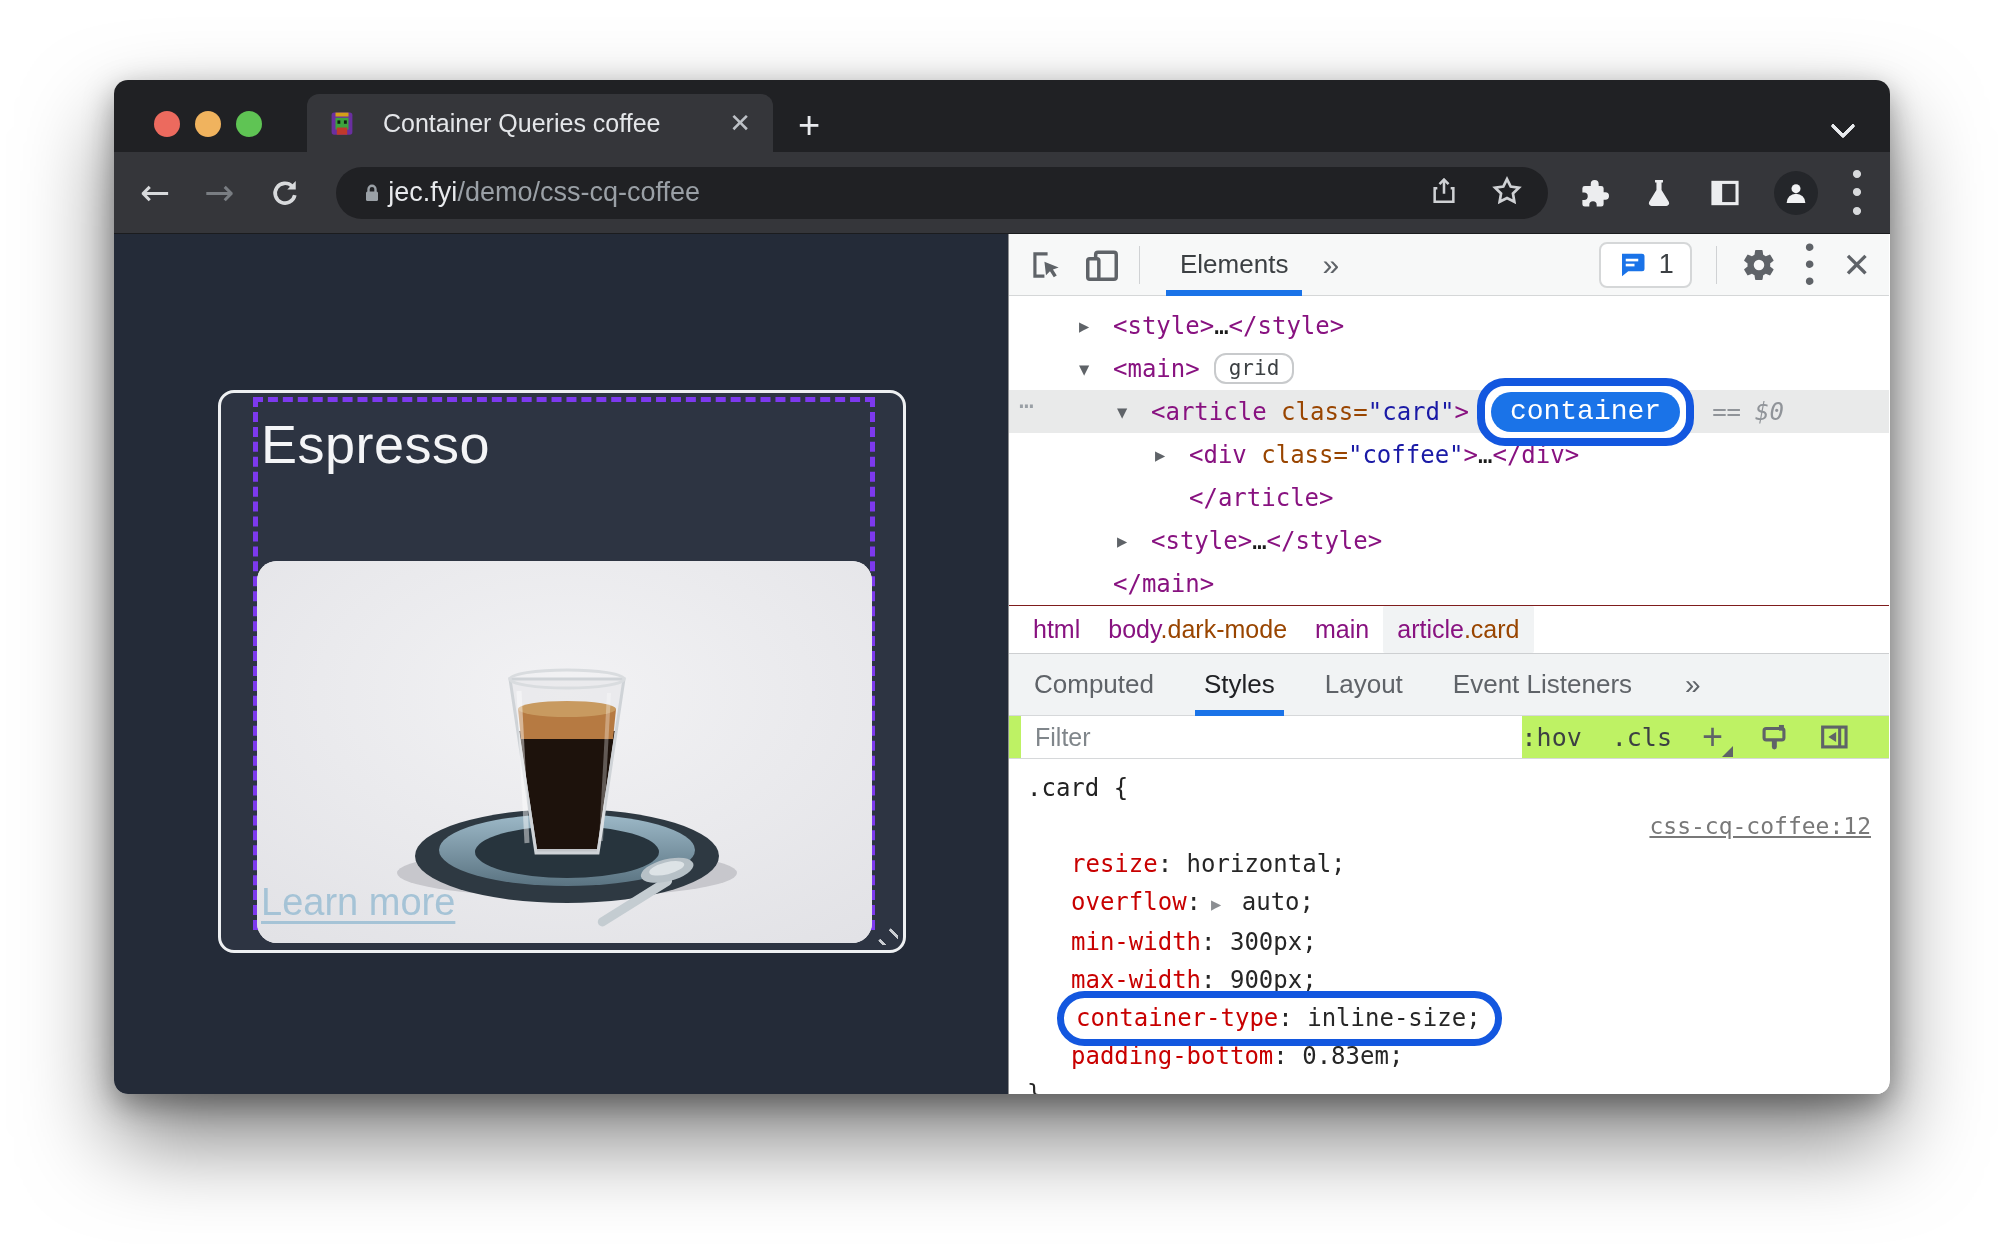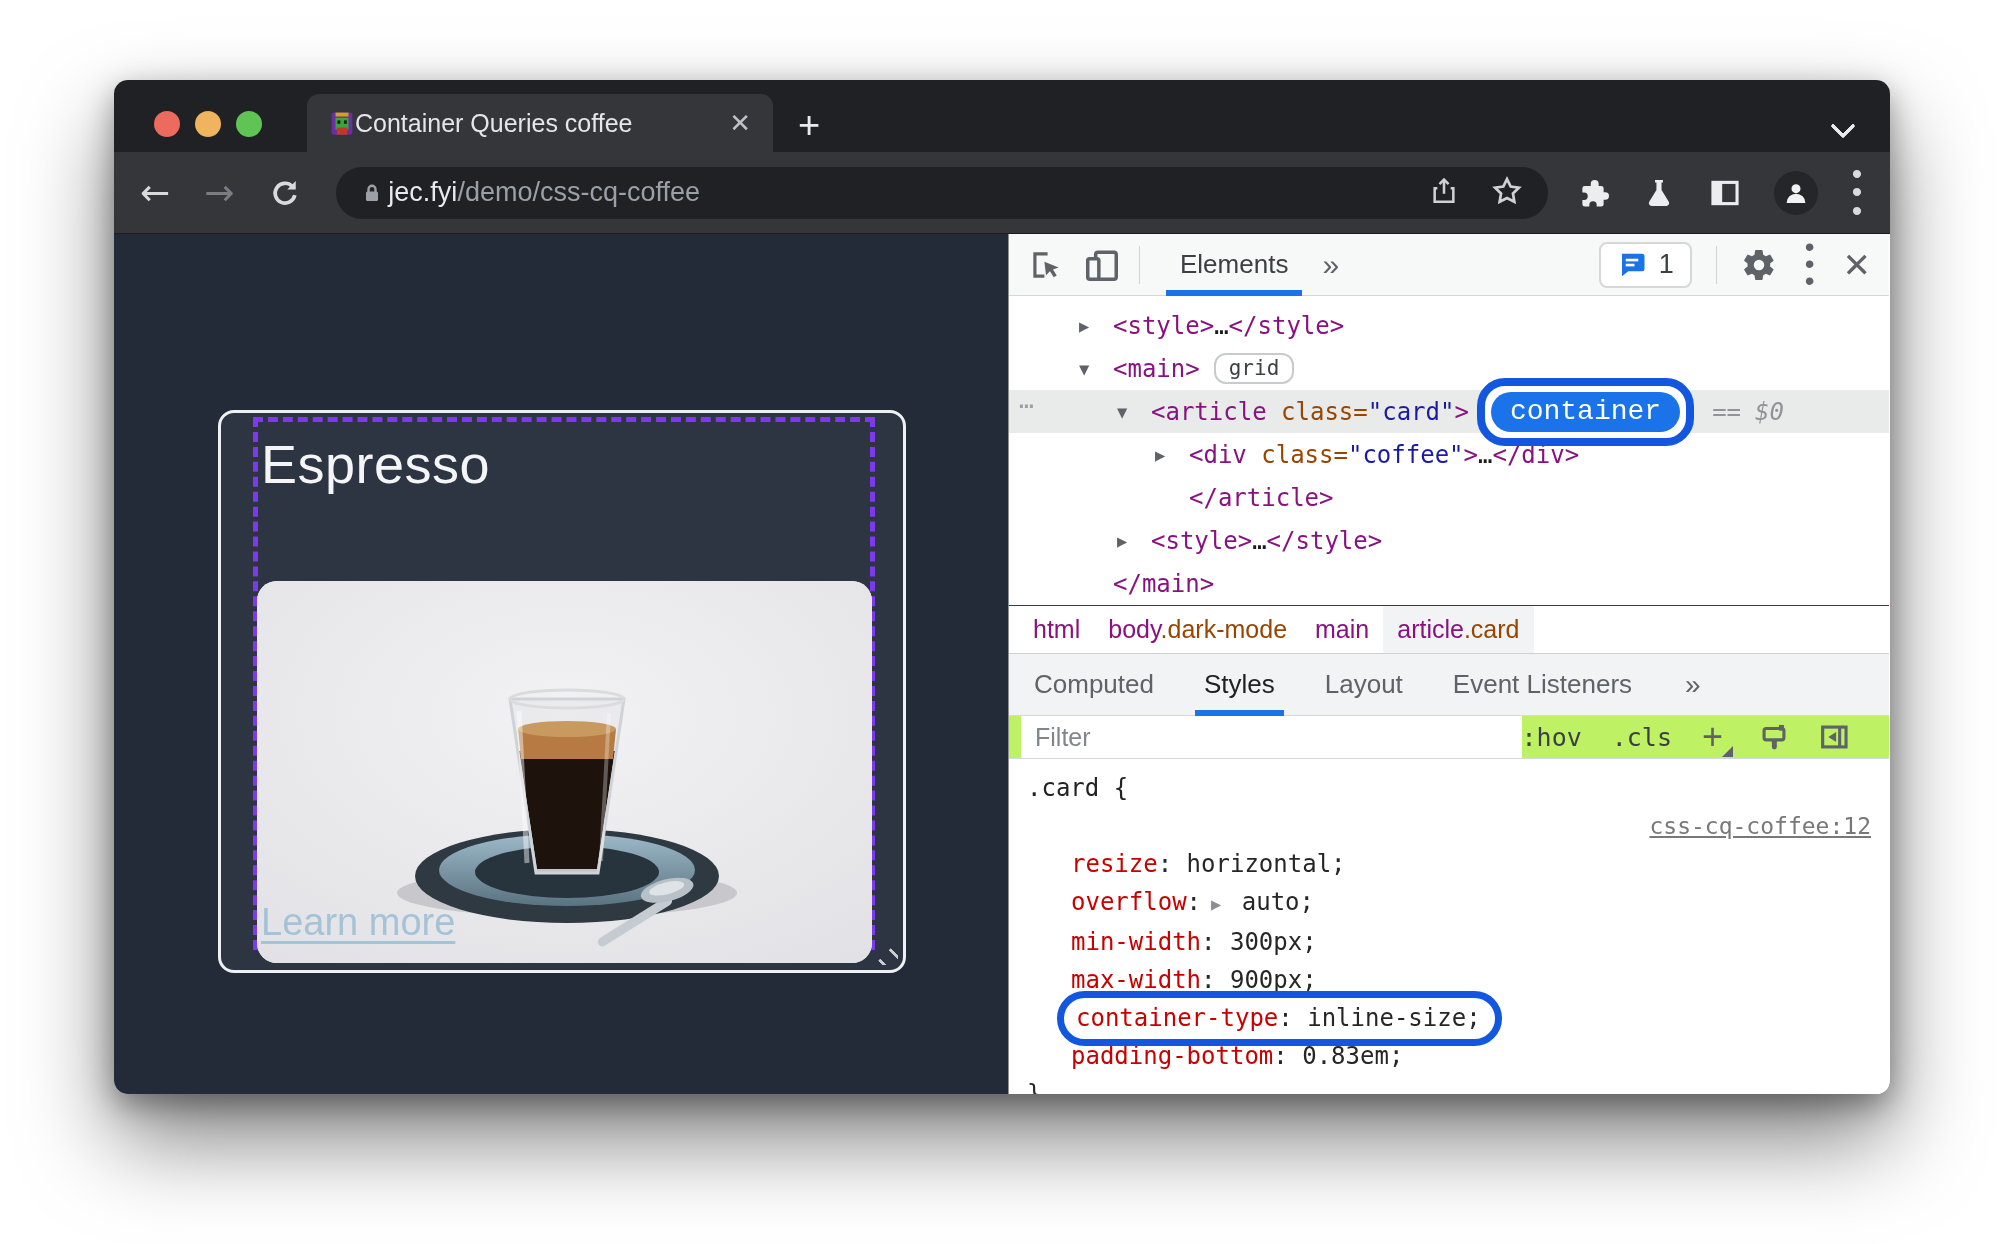--- a/index.html
+++ b/index.html
@@ -10,21 +10,21 @@
   .window { position:absolute; left:114px; top:80px; width:1776px; height:1014px;
     border-radius:14px; overflow:hidden; background:#fff;
     box-shadow:0 45px 90px rgba(0,0,0,.5), 0 10px 30px rgba(0,0,0,.35); }
 
   
   .tabbar { height:72px; background:#202124; display:flex; align-items:flex-end; position:relative; }
   .traffic { position:absolute; left:40px; top:31px; display:flex; gap:15px; }
   .traffic span { width:26px; height:26px; border-radius:50%; display:block; }
   .tl-red{ background:#ec6a5e; } .tl-yellow{ background:#f0b35e; } .tl-green{ background:#5fc454; }
   .tab { position:absolute; left:193px; top:14px; width:466px; height:58px; background:#35363a;
-    border-radius:12px 12px 0 0; display:flex; align-items:center; padding:16px 22px; gap:0; }
+    border-radius:12px 12px 0 0; display:flex; align-items:center; padding:16px 22px; gap:28px; }
   .tab-title { color:#e4e6e9; font-size:25px; flex:1; white-space:nowrap; overflow:hidden; }
   .tab-close { color:#bdc1c6; font-size:26px; line-height:1; cursor:default; }
   .newtab { position:absolute; left:684px; top:26px; color:#e8eaed; font-size:38px; font-weight:300; line-height:1; }
   .win-chev { position:absolute; right:36px; top:34px; width:22px; height:22px; }
   .win-chev::before { content:""; position:absolute; left:2px; top:3px; width:14px; height:14px;
     border-right:4px solid #e8eaed; border-bottom:4px solid #e8eaed; border-radius:2px; transform:rotate(45deg); }
 
   
   .toolbar { height:82px; background:#35363a; display:flex; align-items:center; padding:0 26px; border-bottom:1px solid #1b1c1e; }
   .nav-ic { font-family:"DejaVu Sans", sans-serif; font-size:36px; color:#d8dadc; margin-right:34px; line-height:1; }
@@ -38,21 +38,21 @@
   .tb-right { display:flex; align-items:center; gap:32px; }
   .avatar { width:44px; height:44px; border-radius:50%; background:#24262a; display:flex; align-items:center; justify-content:center; }
   .dots-v { color:#d8dadc; font-size:30px; letter-spacing:0; line-height:0.62; text-align:center; width:14px; }
 
   
   .content { display:flex; height:860px; }
 
   
   .page { width:894px; background:#242b38; position:relative; flex:none; }
   .card { position:absolute; left:104px; top:156px; width:688px; height:563px; background:#2d3442;
-    border:3px solid #eef0f2; border-radius:16px;margin-top:20px; }
+    border:3px solid #eef0f2; border-radius:16px; }
   .cq-overlay { position:absolute; left:32px; right:28px; top:4px; bottom:20px;
     border:5px dashed #7d39ee; pointer-events:none; }
   .card-title { position:absolute; left:40px; top:20px; color:#f4f5f7; font-size:54px; font-weight:500; letter-spacing:.5px; }
   .card-photo { position:absolute; left:36px; top:168px; width:615px; height:382px; border-radius:20px; overflow:hidden; background:#ececef; }
   .card-photo svg { display:block; }
   .card-link { position:absolute; left:40px; bottom:26px; color:#a5c3d6; font-size:38px;
     text-decoration:underline; text-decoration-thickness:3px; text-underline-offset:6px; }
   .resize-grip { position:absolute; right:5px; bottom:5px; width:24px; height:24px;
     background:repeating-linear-gradient(45deg, transparent 0 6px, #c9ccd1 6px 9px, transparent 9px 15px);
     clip-path:polygon(100% 0, 100% 100%, 0 100%); }

